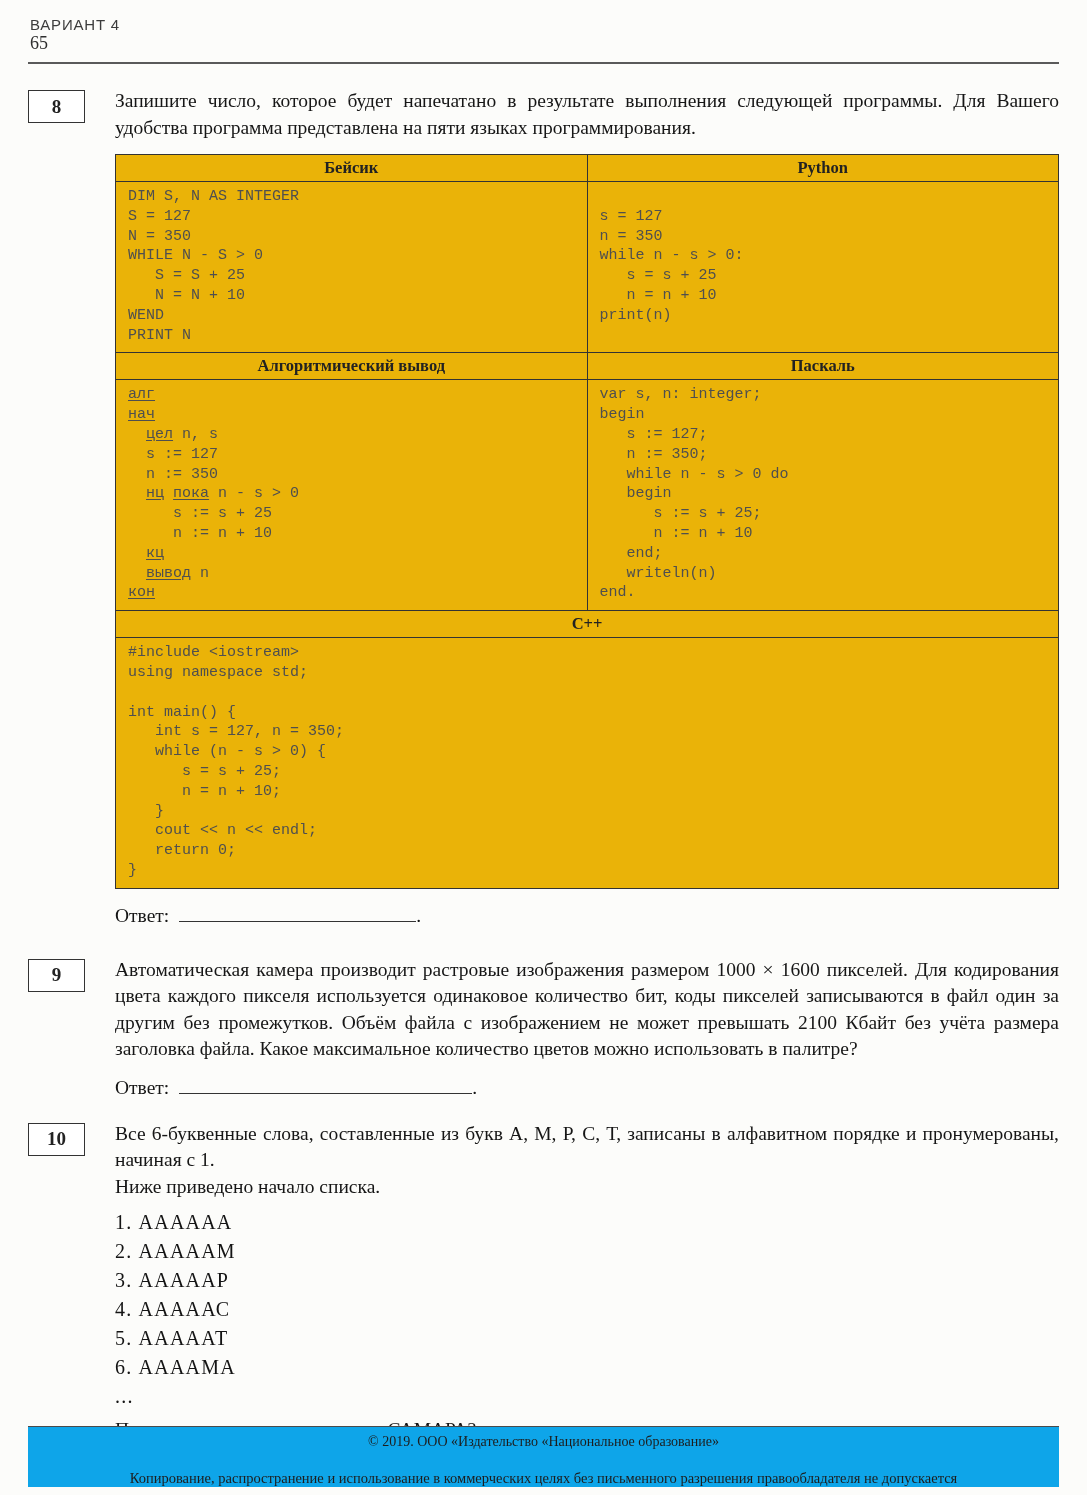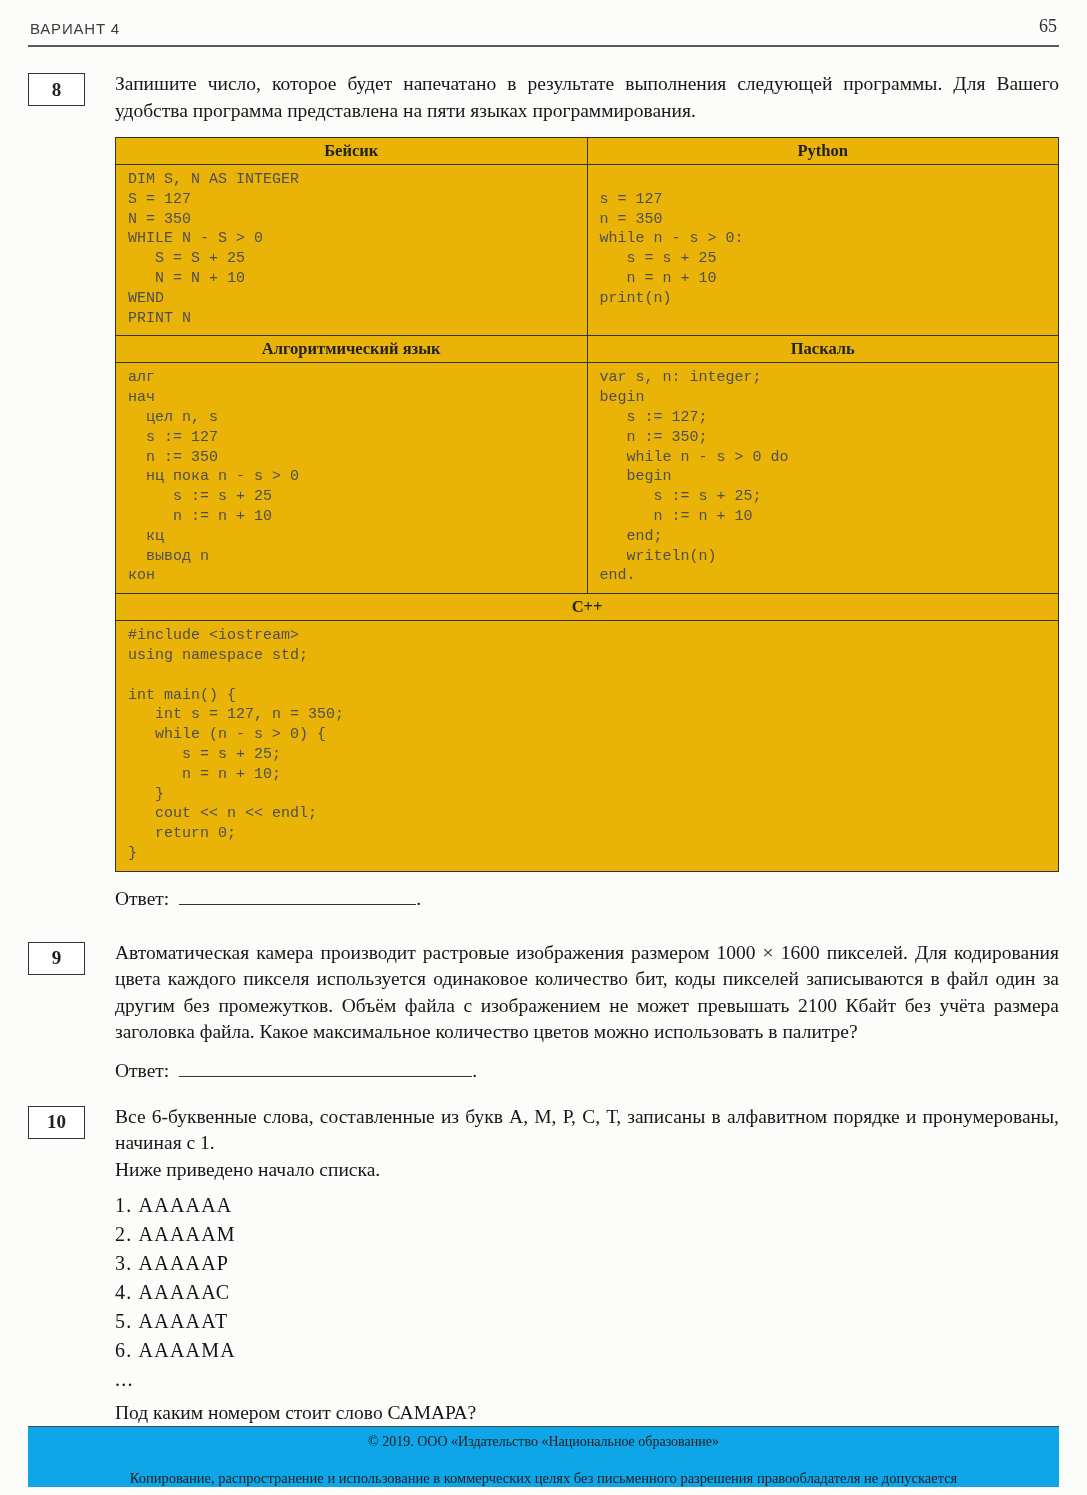--- a/index.html
+++ b/index.html
@@ -9,23 +9,24 @@
     background:#fcfcfa;
     font-family:"Liberation Serif", serif;
     color:#1a1a1a;
     position:relative;
     overflow:hidden;
   }
   .page { padding:16px 28px 0 28px; }
 
   
   .page-header {
-    display:flex; justify-content:space-between; align-items:flex-end;
+    display:flex; justify-content:space-between; align-items:flex-start;
     padding:0 2px 8px 2px;
     border-bottom:2.5px solid #5a5a5a;
+    flex-direction:column;
   }
   .variant { font-family:"Liberation Sans", sans-serif; font-size:15px; letter-spacing:0.8px; color:#3c3c3c; }
   .pagenum { font-size:18px; color:#2e2e2e; }
 
   
   .question { display:flex; margin-top:24px; }
   .qnum {
     width:57px; height:33px; flex-shrink:0; margin-top:2px;
     border:1.6px solid #333;
     display:flex; align-items:center; justify-content:center;
@@ -38,21 +39,21 @@
   
   .code-table { width:100%; border-collapse:collapse; margin-top:13px; background:#eab308; }
   .code-table th, .code-table td { border:1.6px solid #333; }
   .code-table th { font-size:16.5px; padding:3px 4px; text-align:center; font-weight:700; color:#222; }
   .code-table th.half { width:50%; }
   .code {
     font-family:"Liberation Mono","DejaVu Sans Mono",monospace;
     font-size:15px; line-height:1.32; color:#4f4f4f;
     padding:5px 10px 7px 12px; white-space:pre;
   }
-  .kw { text-underline-offset:2px; }
+  .kw { text-decoration:underline; text-underline-offset:2px; }
 
   
   .answer { margin-top:16px; font-size:19.5px; color:#161616; }
   .alabel { margin-right:10px; }
   .ablank { display:inline-block; height:0.85em; border-bottom:1.3px solid #333; }
 
   
   .word-list { display:flex; margin-top:8px; margin-bottom:4px; font-size:20px; color:#141414;flex-direction:column; }
   .word-col-left { width:552px; }
   .word-item { line-height:1.45; letter-spacing:1.2px; }
@@ -102,21 +103,21 @@
             <td>
                 <pre class="code">s = 127
 n = 350
 while n - s &gt; 0:
    s = s + 25
    n = n + 10
 print(n)</pre>
               </td>
           </tr>
           <tr>
-            <th>Алгоритмический язык</th>
+            <th>Алгоритмический вывод</th>
             <th>Паскаль</th>
           </tr>
           <tr>
             <td>
                 <pre class="code"><span class="kw">алг</span>
 <span class="kw">нач</span>
   <span class="kw">цел</span> n, s
   s := 127
   n := 350
   <span class="kw">нц</span> <span class="kw">пока</span> n - s &gt; 0

